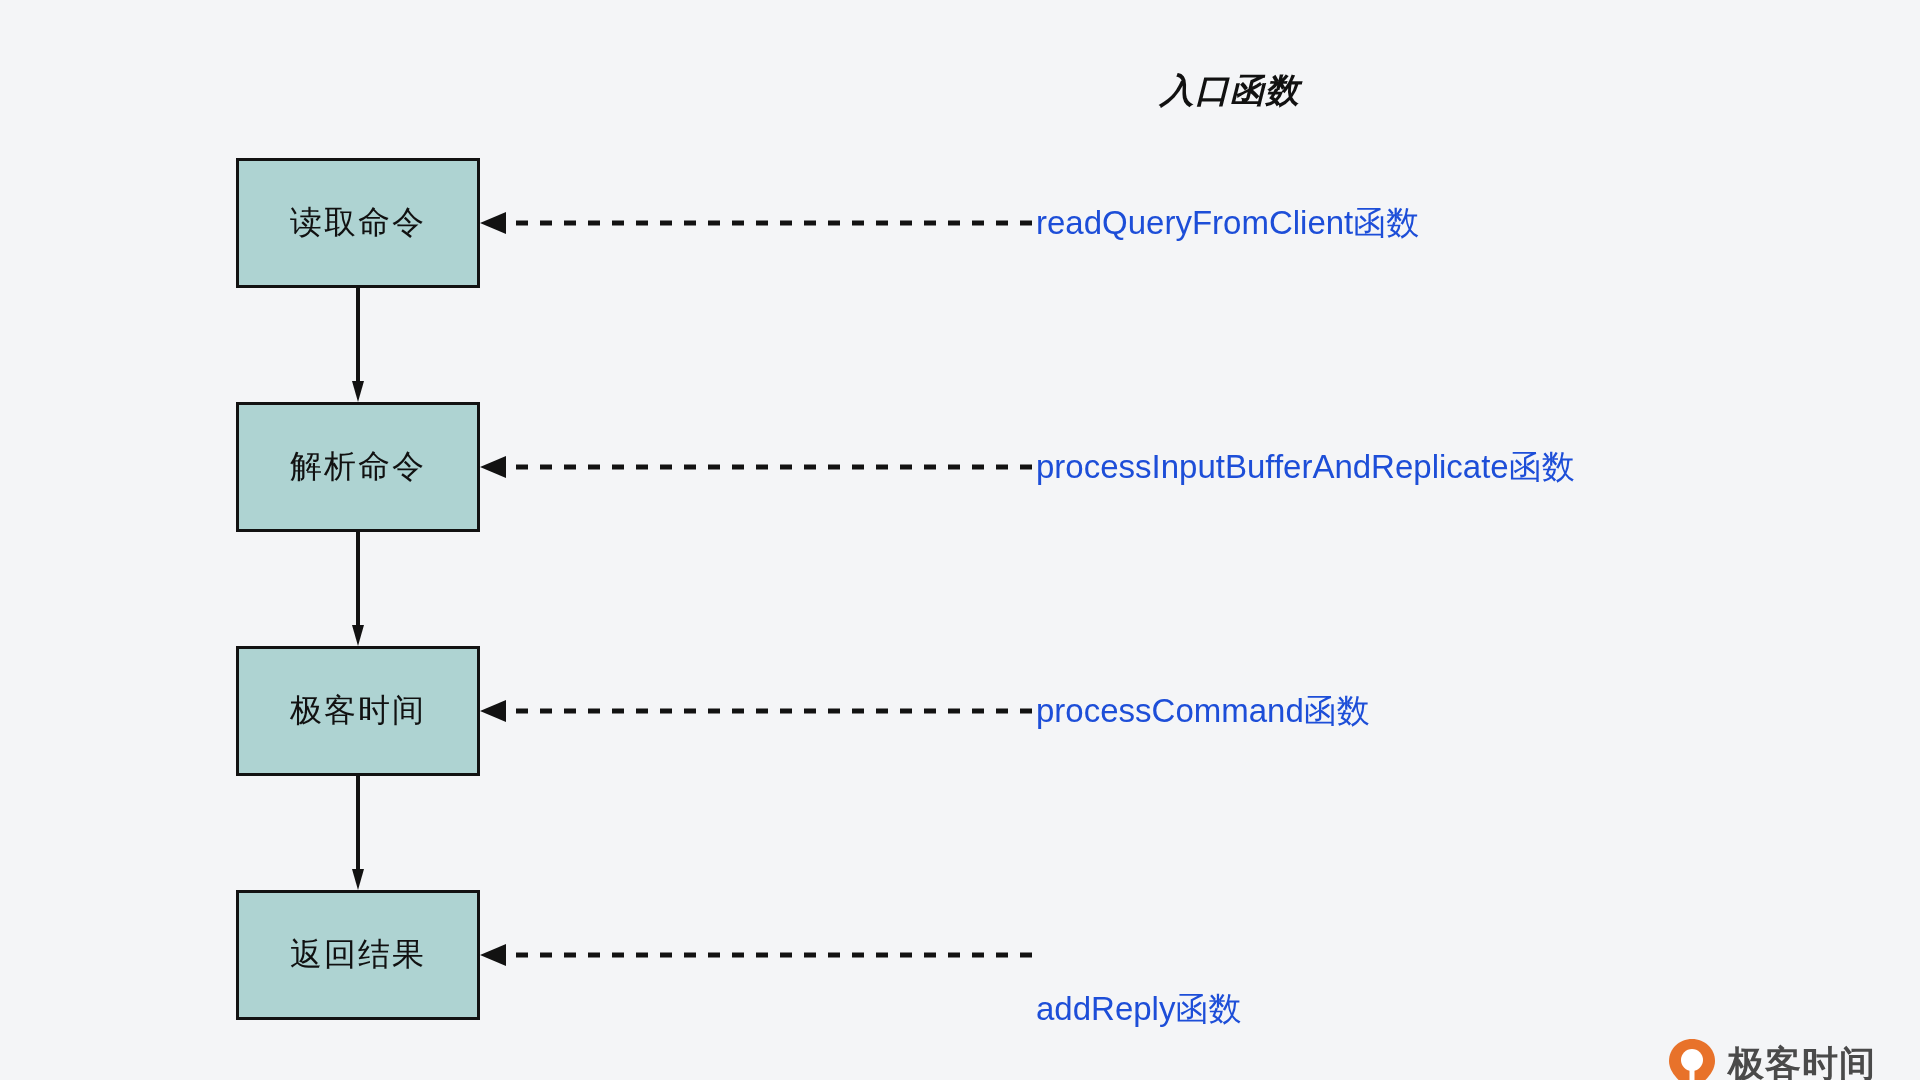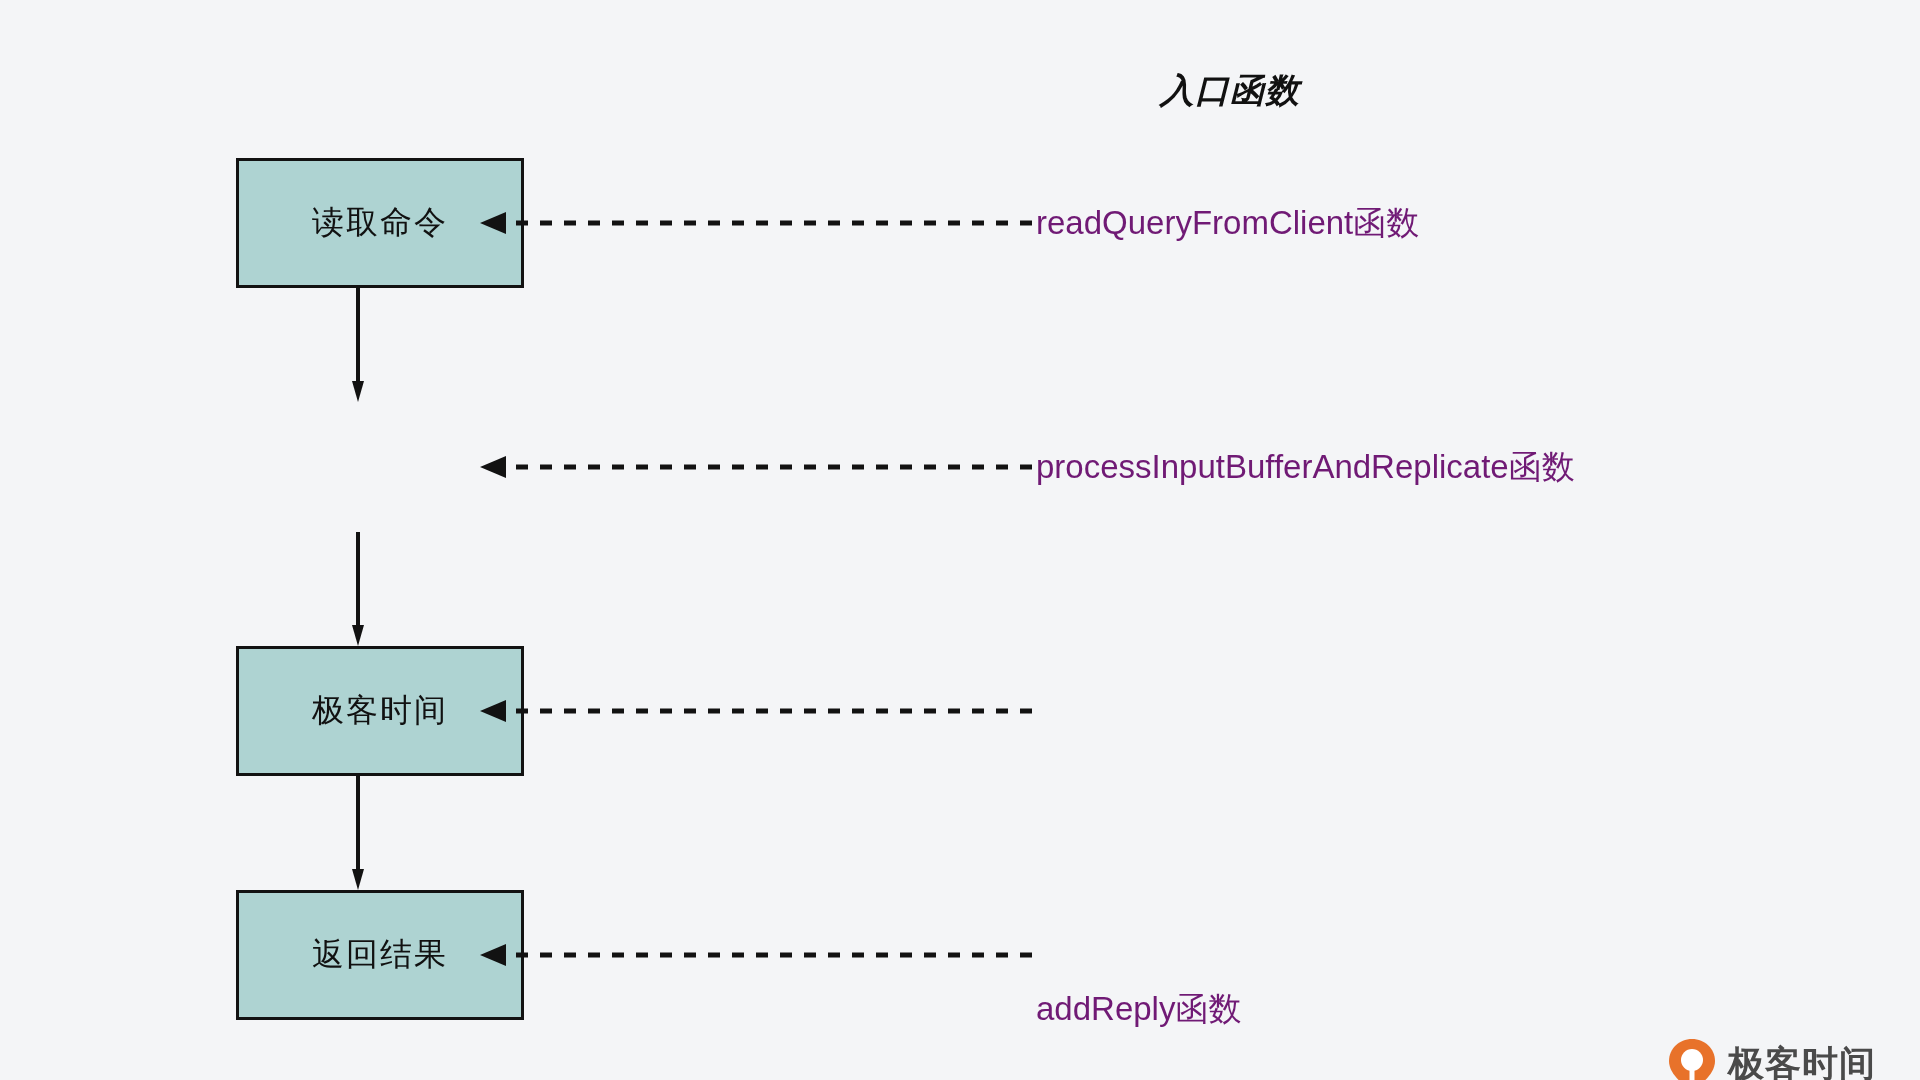--- a/index.html
+++ b/index.html
@@ -33,21 +33,21 @@
     color: #111111;
     letter-spacing: 1px;
     white-space: nowrap;
     font-style: italic;
   }
 
   
   .flow-box {
     position: absolute;
     left: 236px;
-    width: 288px;
+    width: 244px;
     height: 130px;
     box-sizing: border-box;
     background: #aed3d2;
     border: 3px solid #121212;
     display: flex;
     align-items: center;
     justify-content: center;
   }
   .flow-box-label {
     font-size: 32px;
@@ -81,21 +81,21 @@
   #dash-0 { top: 210px; }
   #dash-1 { top: 454px; }
   #dash-2 { top: 698px; }
   #dash-3 { top: 942px; }
 
   
   .annotation-label {
     position: absolute;
     left: 1036px;
     font-size: 33px;
-    color: #701a75;
+    color: #1d4ed8;
     white-space: nowrap;
     line-height: 1;
   }
   #ann-0 { top: 206px; }
   #ann-1 { top: 450px; }
   #ann-2 { top: 694px; }
   #ann-3 { top: 992px; }
 
   
   .watermark {
@@ -123,20 +123,23 @@
 </head>
 <body>
 
 <div id="canvas">
 
   <div class="diagram-title">入口函数</div>
 
   <div class="flow-box" id="box-0">
     <span class="flow-box-label">读取命令</span>
   </div>
+  <div class="flow-box" id="box-1">
+    <span class="flow-box-label">解析命令</span>
+  </div>
   <div class="flow-box" id="box-2">
     <span class="flow-box-label">极客时间</span>
   </div>
   <div class="flow-box" id="box-3">
     <span class="flow-box-label">返回结果</span>
   </div>
 
   <svg class="v-connector" id="vconn-0" viewBox="0 0 12 114">
     <line x1="6" y1="0" x2="6" y2="96" stroke="#121212" stroke-width="4"></line>
     <polygon points="6,114 0,93 12,93" fill="#121212"></polygon>
@@ -162,20 +165,21 @@
     <line x1="552" y1="13" x2="30" y2="13" stroke="#121212" stroke-width="5" stroke-dasharray="12 12"></line>
     <polygon points="0,13 26,2 26,24" fill="#121212"></polygon>
   </svg>
   <svg class="dash-connector" id="dash-3" viewBox="0 0 552 26">
     <line x1="552" y1="13" x2="30" y2="13" stroke="#121212" stroke-width="5" stroke-dasharray="12 12"></line>
     <polygon points="0,13 26,2 26,24" fill="#121212"></polygon>
   </svg>
 
   <div class="annotation-label" id="ann-0">readQueryFromClient函数</div>
   <div class="annotation-label" id="ann-1">processInputBufferAndReplicate函数</div>
+  <div class="annotation-label" id="ann-2">processCommand函数</div>
   <div class="annotation-label" id="ann-3">addReply函数</div>
 
   <div class="watermark">
     <svg class="watermark-mark" viewBox="0 0 48 52">
       <path d="M24 1 C11 1 1 11 1 23 C1 33 9 41 16 47 L24 52 L32 47 C39 41 47 33 47 23 C47 11 37 1 24 1 Z" fill="#e8722a"></path>
       <circle cx="24" cy="22" r="11" fill="#ffffff"></circle>
       <rect x="21.5" y="18" width="5" height="26" fill="#ffffff"></rect>
     </svg>
     <span class="watermark-text">极客时间</span>
   </div>

